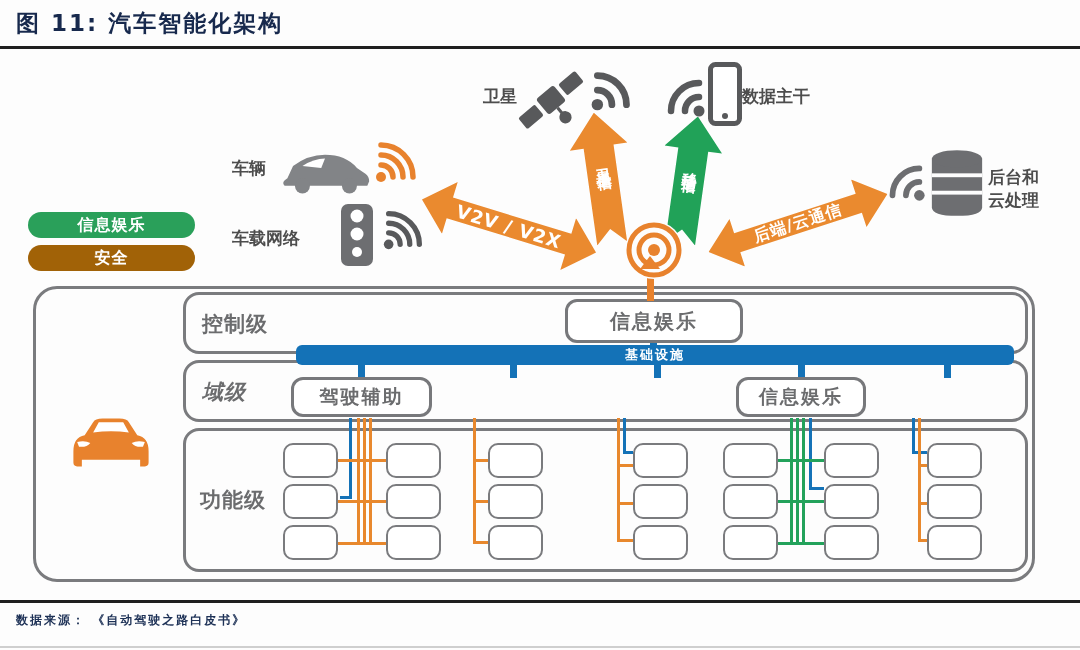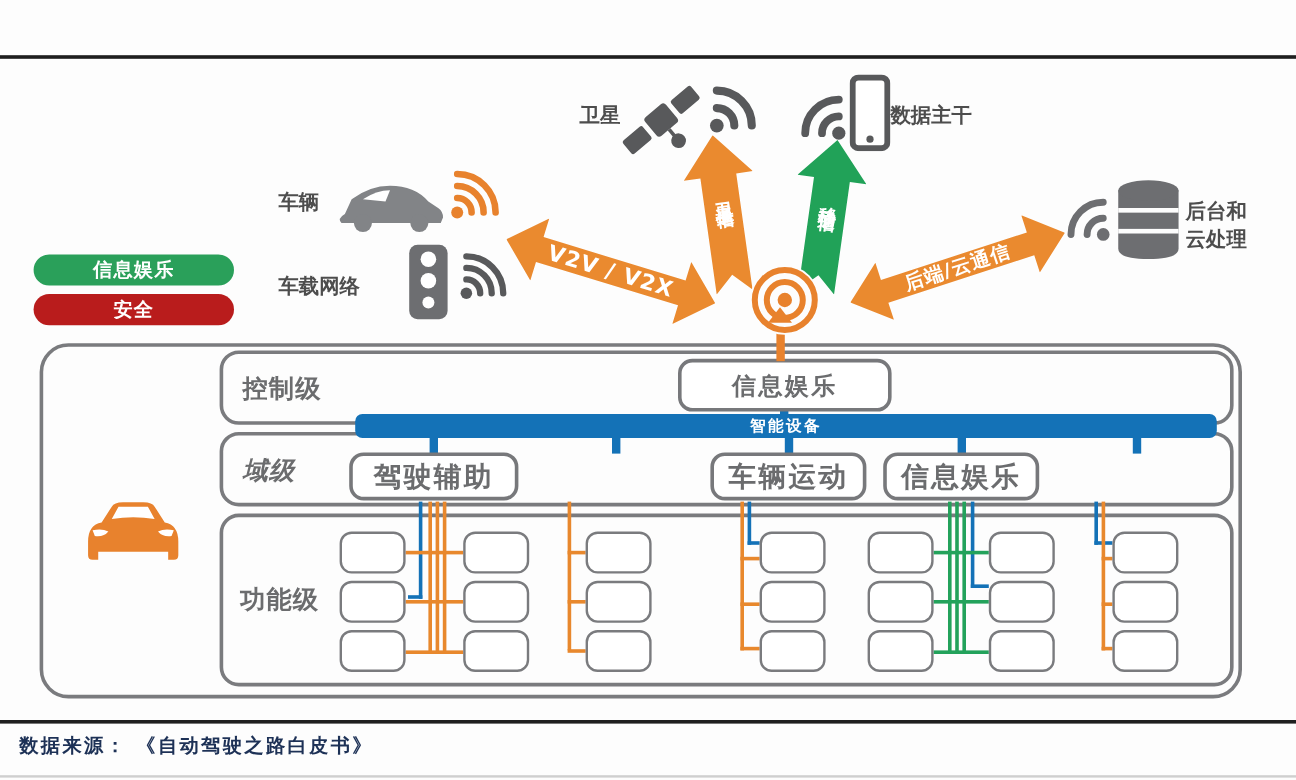--- a/index.html
+++ b/index.html
@@ -5,63 +5,64 @@
   html,body{margin:0;padding:0;background:#ffffff;}
   *{box-sizing:border-box;}
   #stage{position:relative;width:1080px;height:650px;background:#fdfdfd;overflow:hidden;
          font-family:"DejaVu Sans","Liberation Sans",sans-serif;}
   .abs{position:absolute;}
 
   
   .title{left:16px;top:8px;font-size:23px;font-weight:bold;color:#17294d;letter-spacing:2px;}
   .rule-dark{left:0;width:1080px;height:3px;background:#1f1f1f;}
   .rule-light{left:0;width:1080px;height:2px;background:#cfcfcf;}
-  .source{left:16px;top:612px;font-size:16px;font-weight:bold;color:#1d3156;letter-spacing:2px;}
+  .source{left:16px;top:612px;font-size:12px;font-weight:bold;color:#1d3156;letter-spacing:2px;}
 
   
   .pill{left:28px;width:167px;height:26px;border-radius:13px;color:#fff;font-size:16px;
         font-weight:bold;text-align:center;line-height:26px;letter-spacing:1px;}
   .pill-blue{background:#1b6fb5;}
   .pill-green{background:#2aa05a;}
-  .pill-orange{background:#b91c1c;}
+  .pill-orange{background:#a16207;}
 
   
   .lbl{font-size:17px;color:#4d4d4d;font-weight:600;}
 
   
   .arrow{display:flex;align-items:center;justify-content:center;color:#fff;font-weight:bold;}
   .arrow-double{clip-path:polygon(0 50%,16% 0,16% 30%,84% 30%,84% 0,100% 50%,84% 100%,84% 70%,16% 70%,16% 100%);}
   .arrow-up{clip-path:polygon(50% 0,100% 26%,76% 26%,76% 100%,50% 89%,24% 100%,24% 26%,0 26%);}
   .orange-bg{background:#ea8a2f;}
   .green-bg{background:#21a258;}
   .vtext{position:absolute;left:50%;top:34%;transform:translateX(-50%);height:52px;
          font-size:15px;font-weight:bold;color:#fff;letter-spacing:2px;line-height:17px;}
   .vrl{writing-mode:vertical-rl;}
   .vlr{writing-mode:vertical-lr;}
 
   
   .outer-box{left:33px;top:286px;width:1002px;height:296px;border:3px solid #7a7b7e;border-radius:24px;}
   .level-box{left:183px;width:845px;border:3px solid #7a7b7e;border-radius:16px;background:transparent;}
   .lvl-label{font-size:21px;color:#6b6c6e;font-weight:600;letter-spacing:1px;}
   .node{border:3px solid #77787b;border-radius:12px;background:#fff;display:flex;align-items:center;
-        justify-content:center;font-size:23px;color:#6b6c6e;font-weight:600;letter-spacing:2px;z-index:3;}
+        justify-content:center;font-size:19px;color:#6b6c6e;font-weight:600;letter-spacing:2px;z-index:3;}
   .bar{left:296px;top:345px;width:718px;height:20px;background:#1472b7;border-radius:6px;z-index:4;
        display:flex;align-items:center;justify-content:center;color:#fff;font-size:13px;
        font-weight:bold;letter-spacing:2px;}
   .stub{width:7px;background:#1472b7;z-index:2;}
   .fbox{width:55px;height:35px;border:2.5px solid #7a7b7e;border-radius:10px;background:#fff;z-index:2;}
   .lv{width:3px;z-index:1;}  
   .lh{height:3px;z-index:1;} 
   .c-or{background:#e8882d;} .c-bl{background:#1472b7;} .c-gr{background:#23a25b;}
 </style>
 </head>
 <body>
 
 <div id="stage">
 
+  <div class="abs title">图 11: 汽车智能化架构</div>
   <div class="abs rule-dark" style="top:46px;"></div>
 
   <div class="abs pill pill-green" style="top:212px;">信息娱乐</div>
   <div class="abs pill pill-orange" style="top:245px;">安全</div>
 
   <div class="abs lbl" style="left:232px;top:157px;">车辆</div>
   <div class="abs lbl" style="left:232px;top:227px;">车载网络</div>
   <div class="abs lbl" style="left:483px;top:85px;">卫星</div>
   <div class="abs lbl" style="left:742px;top:85px;">数据主干</div>
   <div class="abs lbl" style="left:988px;top:166px;line-height:23px;">
@@ -170,30 +171,29 @@
   <div class="abs level-box" style="top:292px;height:62px;"></div>
   <div class="abs level-box" style="top:360px;height:62px;"></div>
   <div class="abs level-box" style="top:428px;height:144px;"></div>
 
   <div class="abs lvl-label" style="left:202px;top:310px;">控制级</div>
   <div class="abs lvl-label" style="left:202px;top:378px;font-style:italic;">域级</div>
   <div class="abs lvl-label" style="left:200px;top:486px;">功能级</div>
 
   <div class="abs" style="left:650px;top:340px;width:7px;height:8px;background:#1472b7;z-index:2;"></div>
   <div class="abs node" style="left:565px;top:299px;width:178px;height:44px;font-size:20px;">信息娱乐</div>
-  <div class="abs bar">智能设备</div>
+  <div class="abs bar">基础设施</div>
 
   <div class="abs stub" style="left:358px;top:364px;height:14px;"></div>
   <div class="abs stub" style="left:510px;top:364px;height:14px;"></div>
   <div class="abs stub" style="left:654px;top:364px;height:14px;"></div>
   <div class="abs stub" style="left:798px;top:364px;height:14px;"></div>
   <div class="abs stub" style="left:944px;top:364px;height:14px;"></div>
 
   <div class="abs node" style="left:291px;top:377px;width:141px;height:40px;">驾驶辅助</div>
-  <div class="abs node" style="left:592px;top:377px;width:130px;height:40px;">车辆运动</div>
   <div class="abs node" style="left:736px;top:377px;width:130px;height:40px;">信息娱乐</div>
 
   <div class="abs lv c-bl" style="left:349px;top:418px;height:81px;"></div>
   <div class="abs lh c-bl" style="left:340px;top:496px;width:12px;"></div>
   <div class="abs lv c-or" style="left:357px;top:418px;height:127px;"></div>
   <div class="abs lv c-or" style="left:363px;top:418px;height:127px;"></div>
   <div class="abs lv c-or" style="left:369px;top:418px;height:127px;"></div>
   <div class="abs lh c-or" style="left:338px;top:459px;width:48px;"></div>
   <div class="abs lh c-or" style="left:338px;top:500px;width:48px;"></div>
   <div class="abs lh c-or" style="left:338px;top:542px;width:48px;"></div>

